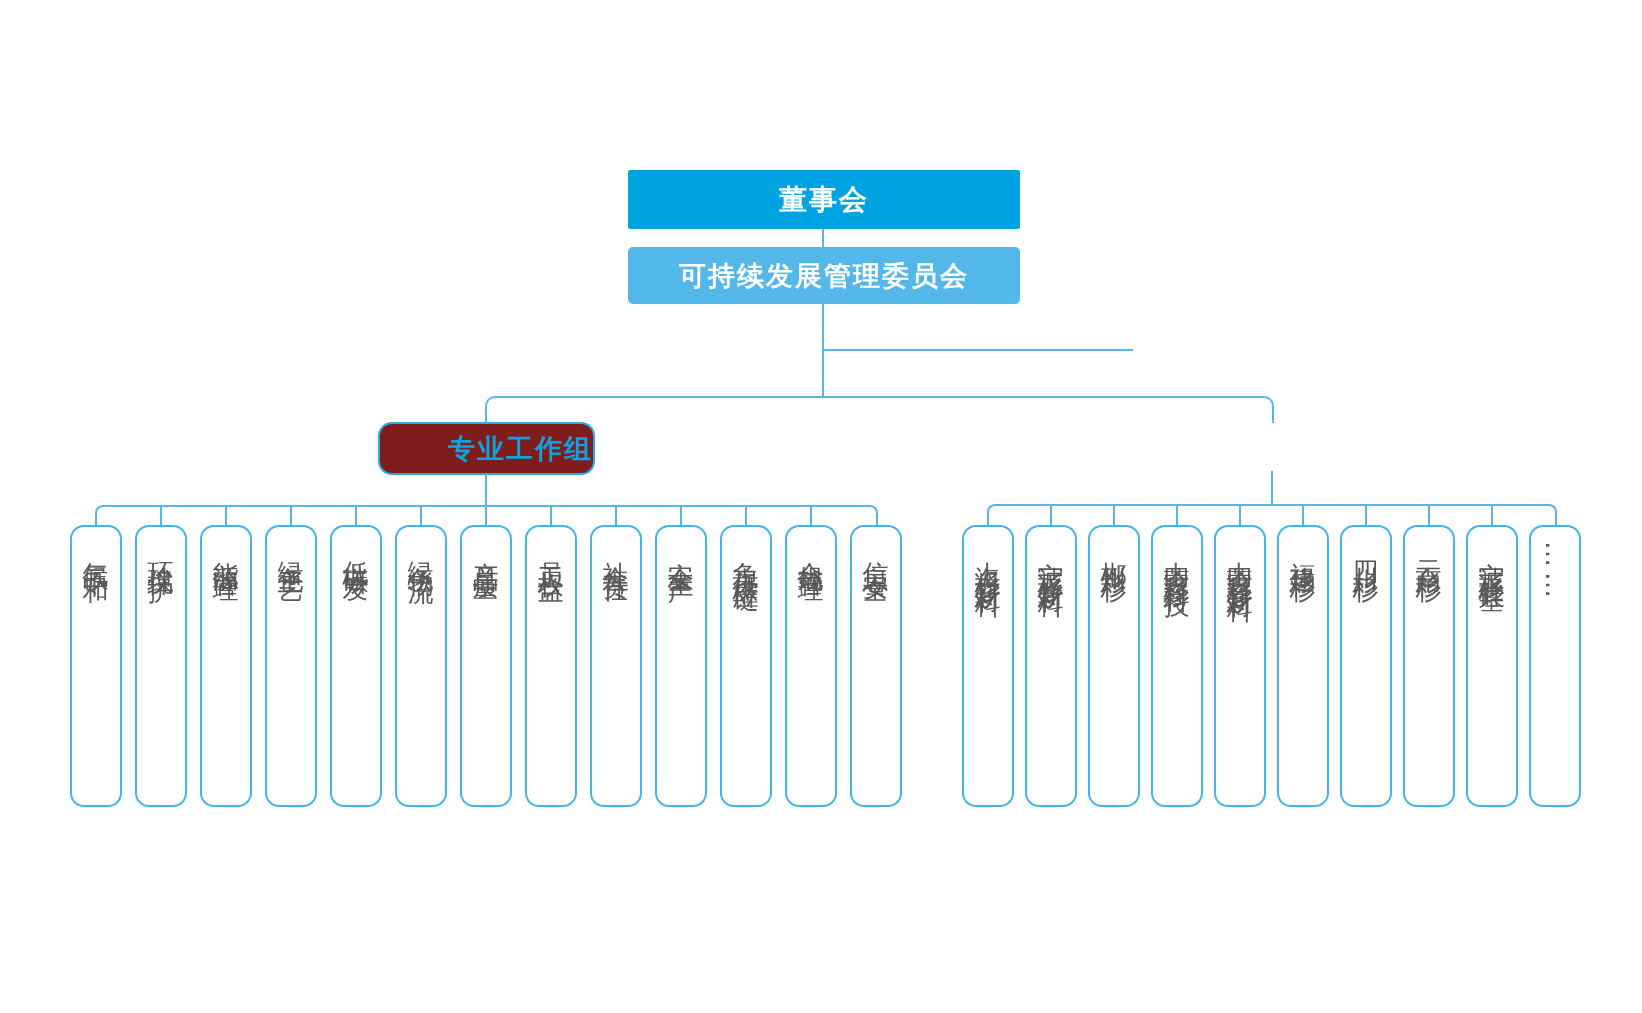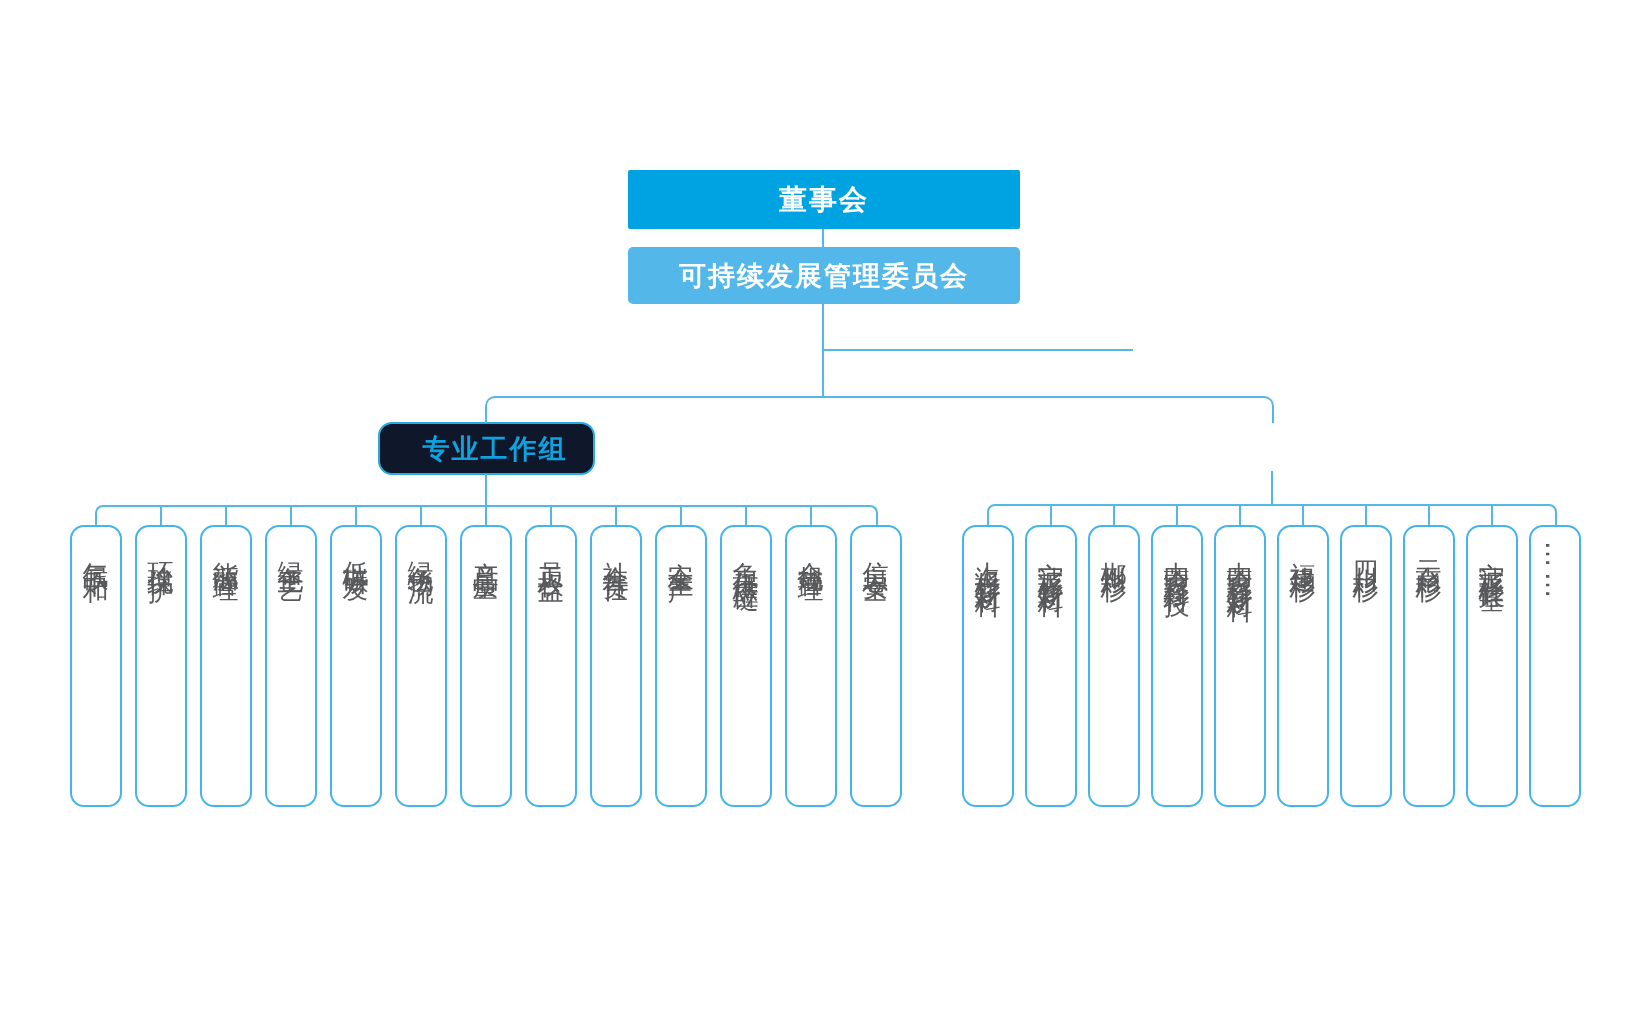--- a/index.html
+++ b/index.html
@@ -15,22 +15,22 @@
     color: #ffffff; font-weight: bold; letter-spacing: 2px; box-sizing: border-box;
   }
   .board     { left: 628px; top: 170px; width: 392px; height: 59px;
                background: #00A3E1; border-radius: 2px; font-size: 28px; }
   .committee { left: 628px; top: 247px; width: 392px; height: 57px;
                background: #53B7E9; border-radius: 5px; font-size: 27px; }
   .esg       { left: 1133px; top: 321px; width: 205px; height: 58px;
                background: #9CCFF1; border-radius: 13px; font-size: 26px; }
 
   .group-box {
-    position: absolute; display: flex; align-items: center; justify-content: center;
-    background: #0f172a; border: 2px solid #29ABE2; border-radius: 14px;
+    position: absolute; display: flex; align-items: center; justify-content: flex-end;
+    background: #7f1d1d; border: 2px solid #29ABE2; border-radius: 14px;
     color: #0EA2DE; font-weight: bold; font-size: 27px; letter-spacing: 2px;
     box-sizing: border-box;
     padding-left: 17px;
   }
   .prof-group { left: 378px; top: 422px; width: 217px; height: 53px; }
   .base-group { left: 1158px; top: 418px; width: 222px; height: 54px; }
 
   
   .vline { position: absolute; width: 2px; background: #53B7E9; }
   .hline { position: absolute; height: 2px; background: #53B7E9; }

